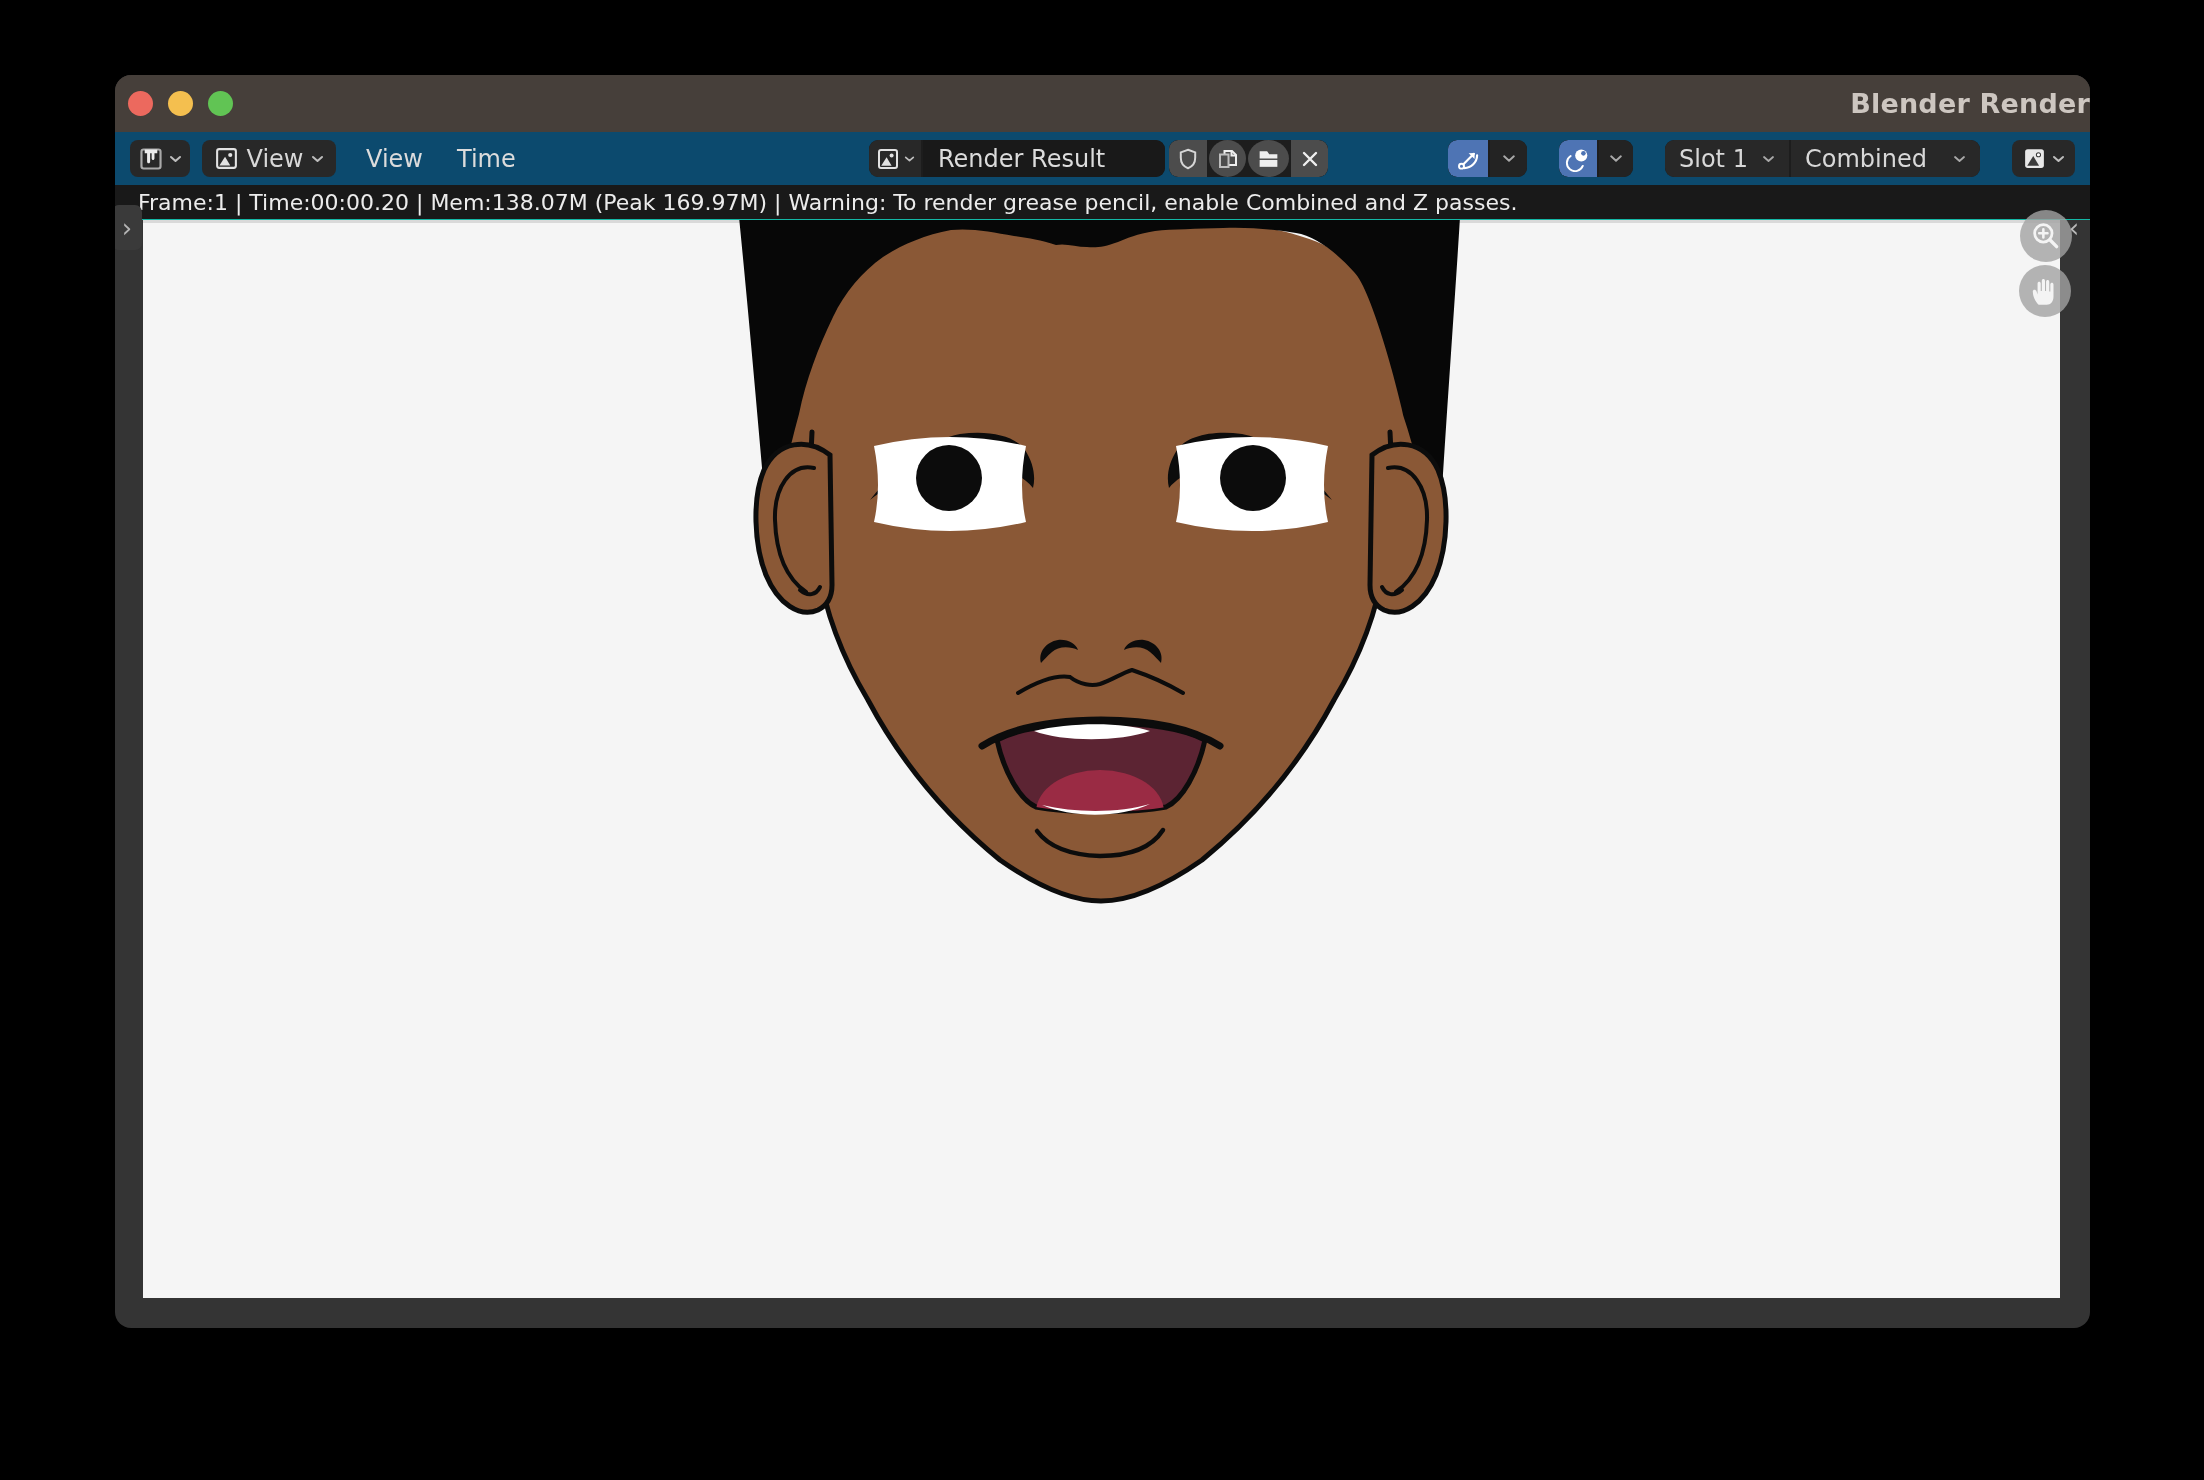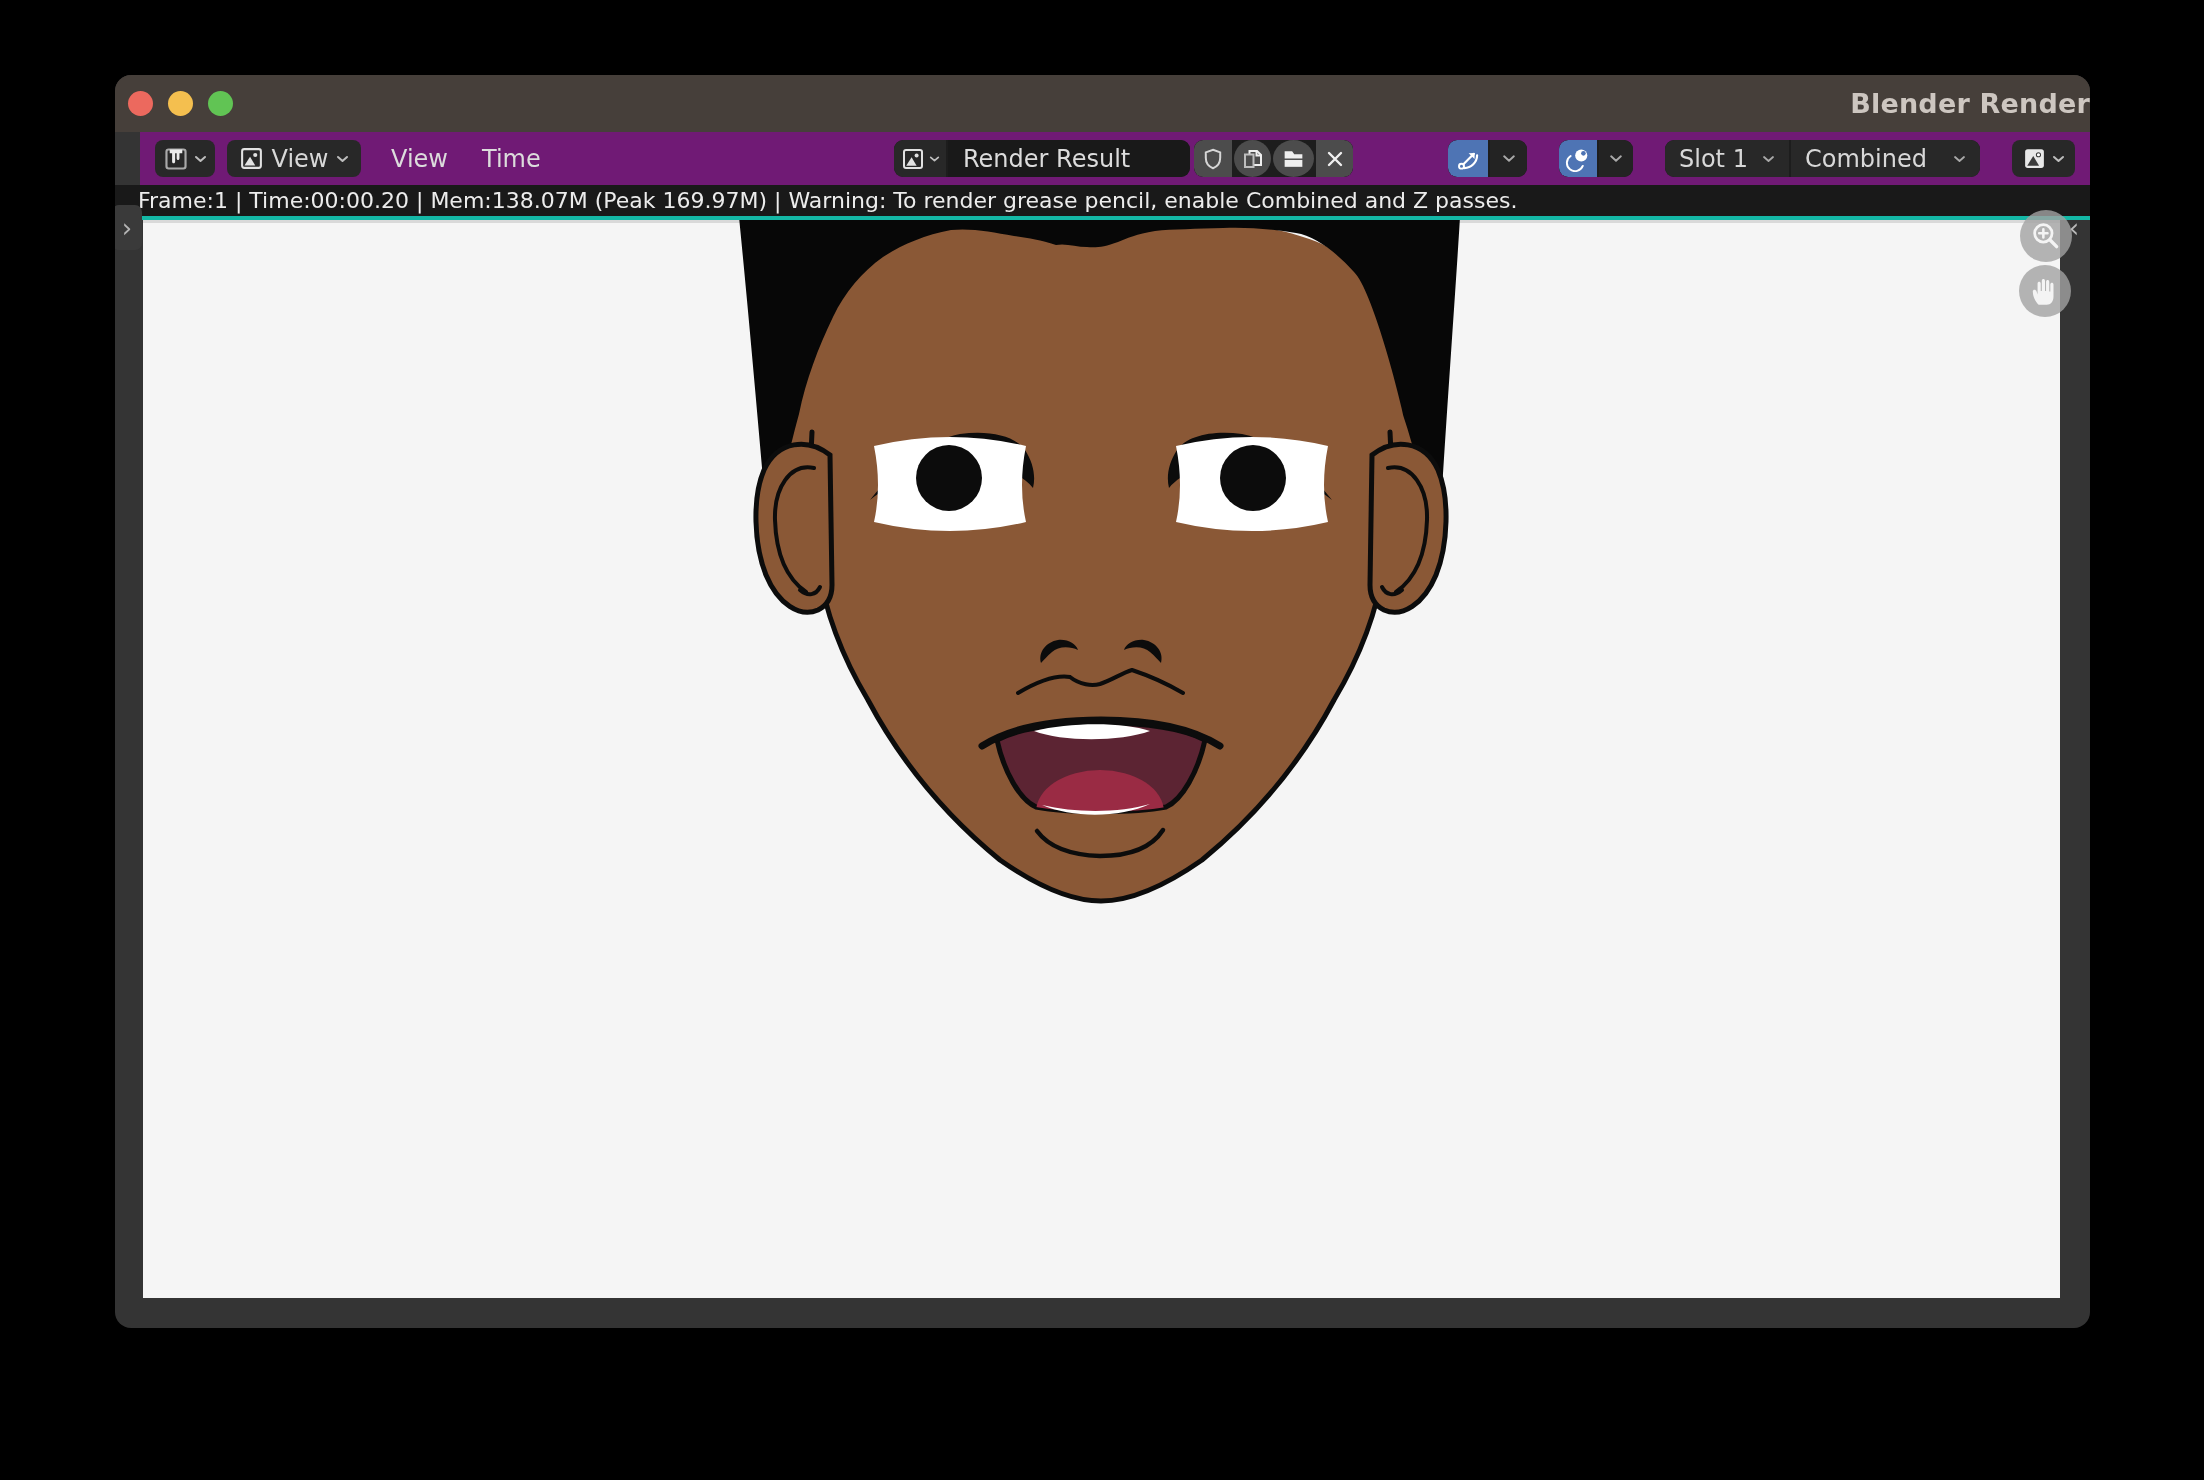--- a/index.html
+++ b/index.html
@@ -8,36 +8,36 @@
   .window{position:absolute;left:115px;top:75px;width:1975px;height:1253px;
     background:#343434;border-radius:16px;overflow:hidden;box-shadow:0 18px 60px rgba(0,0,0,.7);}
   
   .titlebar{position:relative;height:57px;background:#463f3a;display:flex;align-items:center;}
   .lights{position:absolute;left:13px;top:0;height:57px;display:flex;align-items:center;gap:15px;}
   .light{width:25px;height:25px;border-radius:50%;}
   .light.red{background:#ec695e;}
   .light.green{background:#61c454;}
   .win-title{width:100%;text-align:right;font-weight:bold;font-size:27px;color:#cdc6c0;letter-spacing:.2px;}
   
-  .toolbar{position:relative;height:53px;background:#701a75;margin-left:25px;}
+  .toolbar{position:relative;height:53px;background:#0c4a6e;}
   .tb-left{position:absolute;left:15px;top:8px;height:37px;display:flex;align-items:center;}
   .btn{height:37px;background:#282828;border-radius:8px;display:flex;align-items:center;justify-content:center;color:#d8d8d8;}
   .menu-label{font-size:24px;color:#dcdcdc;padding:0 4px;}
   .tb-center{position:absolute;left:754px;top:8px;height:37px;display:flex;align-items:flex-start;}
   .tb-right{position:absolute;right:15px;top:8px;height:37px;display:flex;align-items:center;gap:32px;}
   .group{display:flex;height:37px;border-radius:9px;overflow:hidden;background:#1d1d1d;gap:2px;}
   .seg{height:37px;display:flex;align-items:center;justify-content:center;background:#282828;color:#d8d8d8;}
   .seg.light{background:#4c4c4c;}
   .seg.blue{background:#4e74b4;}
   .seg.dark{background:#232323;}
   .seg.field{background:#191919;justify-content:flex-start;padding-left:15px;font-size:24px;color:#dcdcdc;}
   .lbl{font-size:24px;color:#d8d8d8;}
   .chev{display:block;}
   
-  .statusbar{position:relative;height:35px;background:#191919;display:flex;align-items:center;border-bottom:4px solid #14b8a6;box-sizing:border-box;}
+  .statusbar{position:relative;height:35px;background:#191919;display:flex;align-items:center;border-bottom:1px solid #14b8a6;box-sizing:border-box;}
   .status-text{padding-left:23px;font-size:22px;color:#ececec;white-space:nowrap;}
   
   .viewport{position:absolute;left:28px;top:145px;width:1917px;height:1078px;background:#f5f5f5;}
   .viewport::before{content:"";position:absolute;left:0;top:0;right:0;height:3px;background:#d9d9d9;}
   .render-svg{position:absolute;left:0;top:0;width:1917px;height:1078px;display:block;}
   .side-tab-left{position:absolute;left:-31px;top:-15px;width:30px;height:45px;background:#3a3a3a;
     border-radius:7px;display:flex;align-items:center;justify-content:center;color:#b5b5b5;font-size:26px;}
   .side-tab-right{position:absolute;right:-26px;top:-10px;width:24px;height:36px;
     display:flex;align-items:center;justify-content:center;color:#b9b9b9;font-size:26px;}
   .nav-circle{position:absolute;width:52px;height:52px;border-radius:50%;background:rgba(163,163,163,.8);

